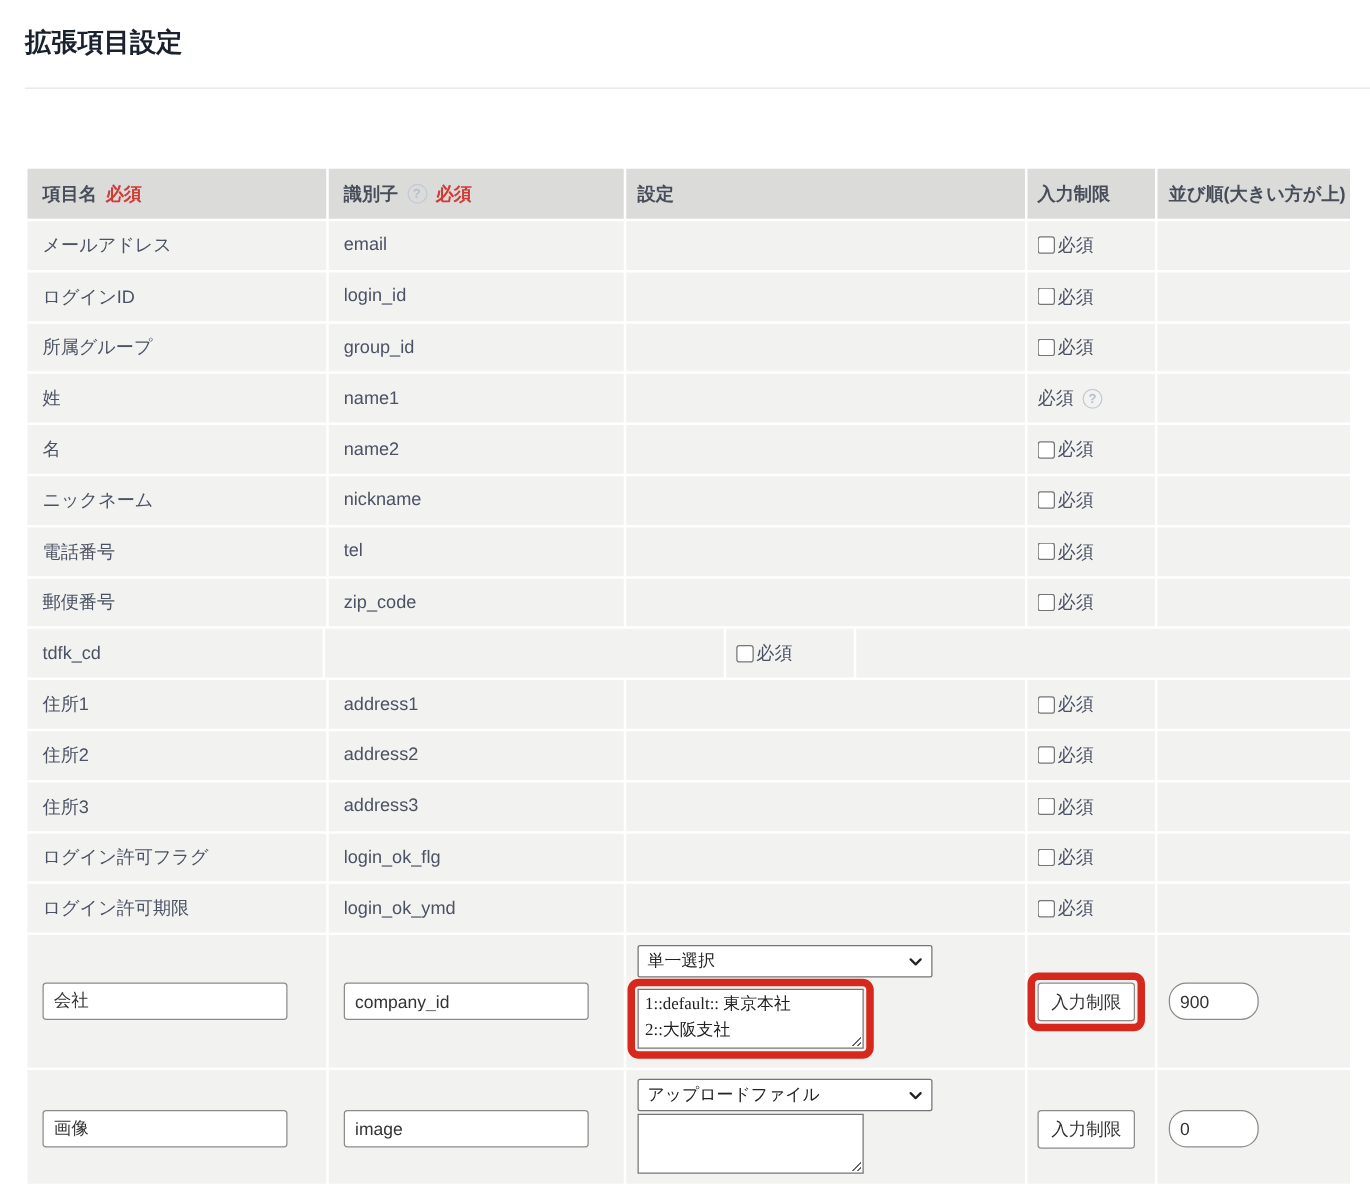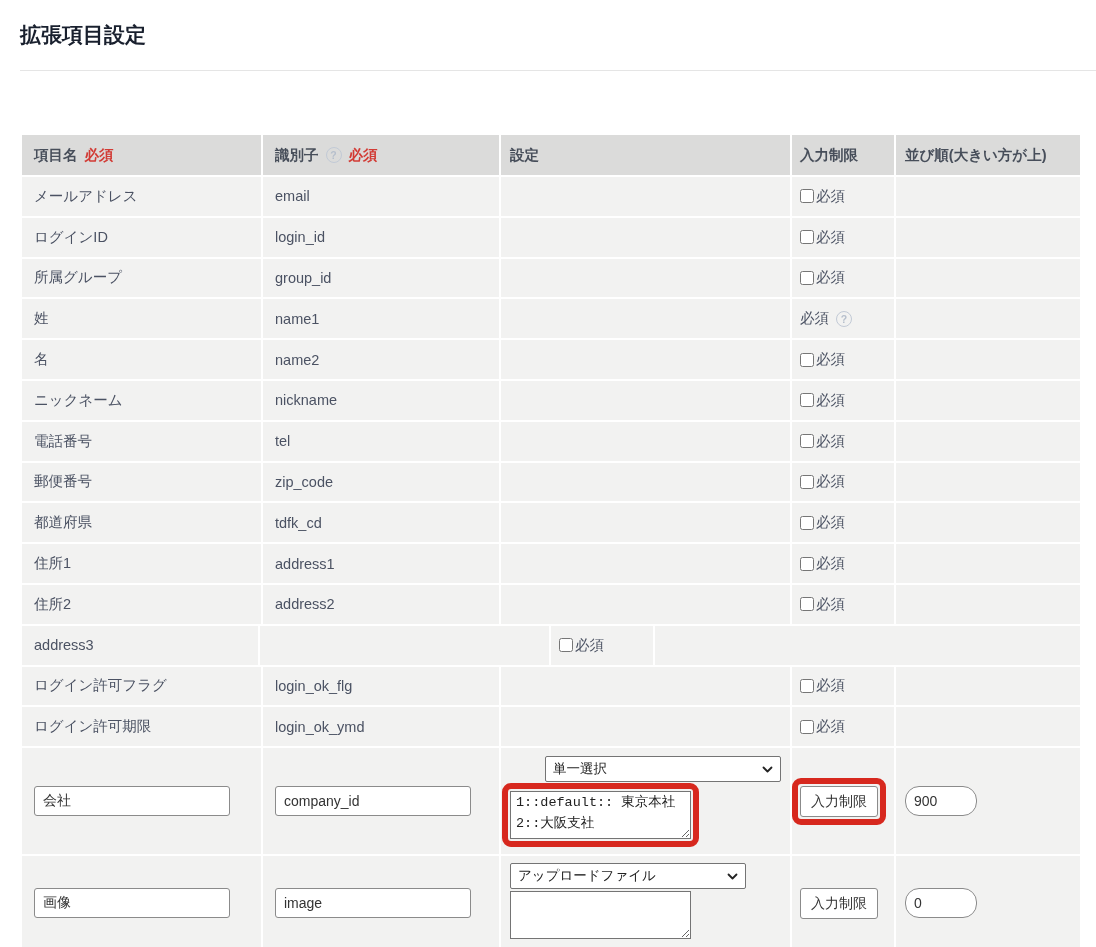--- a/index.html
+++ b/index.html
@@ -15,21 +15,21 @@
     font-size:21px; line-height:28px; font-weight:bold;
     color:#19202e;
   }
   .divider { height:1px; background:#e5e5e5; margin:21px 0 0 20px; }
 
   .table { margin:37px 16px 0 22px; display:flex; flex-direction:column; gap:2px; background:#fff; }
   .row { display:flex; gap:2px; }
   .cell { background:#f2f2f1; display:flex; align-items:center; font-size:14.5px; }
   .c1 { width:239px; padding-left:12px; }
   .c2 { width:236px; padding-left:12px; }
-  .c3 { width:289px; padding-left:9px; }
+  .c3 { width:319px; padding-left:9px; }
   .c4 { width:102px; padding-left:8px; }
   .c5 { flex:1; padding-left:9px; }
 
   .row.header { height:40px;margin-top:27px; }
   .row.header .cell { background:#dbdbda; color:#474e5a; font-weight:600; font-size:14.5px; }
   .req-badge { color:#d23b35; font-weight:600; margin-left:7px; }
 
   .row.fixed { height:38.8px; }
 
   .help-icon {
@@ -62,36 +62,36 @@
   .fake-select {
     position:relative; width:236px; height:26px; border:1px solid #747474; border-radius:2px;
     background:#fff; font-size:13.5px; color:#222;
     display:flex; align-items:center; padding:0 24px 0 7px; flex:0 0 auto;
   }
   .fake-select .chev { position:absolute; right:7px; top:7px; }
 
   .options-textarea {
     width:181px; height:48px; border:1px solid #747474; background:#fff;
     font-size:13.5px; color:#222; line-height:1.55; padding:1px 5px;
-    font-family:Liberation Mono, monospace; resize:both; outline:none; display:block;
+    font-family:Liberation Serif, serif; resize:both; outline:none; display:block;
   }
   .marker {
     border:6px solid #d7281e; border-radius:9px; padding:2px;
     display:inline-block; line-height:0;
   }
   .marker-ta { margin:1px 0 0 -8px; }
   .marker-btn { margin-left:-8px; line-height:0; }
 
   .restrict-btn {
     height:31px; padding:0 10px; border:1px solid #8b8b8b; border-radius:3px;
     background:#ffffff; font-size:14px; color:#333; font-family:inherit;
     line-height:29px; cursor:pointer;
   }
 
-  .sel-top { margin-top:8px;margin-left:35px; }
+  .sel-top { margin-top:8px; }
   .partial .fake-select { margin-top:10px; align-self:flex-start; }
 </style>
 </head>
 <body>
 
 <h1 class="page-title">拡張項目設定</h1>
 <div class="divider"></div>
 
 <div class="table">
 
@@ -255,23 +255,20 @@
       <span class="req-wrap req-checkbox-wrap">
         <input type="checkbox" style="">
         <span class="req-label">必須</span>
       </span>
 
     </div>
     <div class="cell c5"></div>
   </div>
 
   <div class="row fixed">
-    <div class="cell c1">
-          <span class="f-name">都道府県</span>
-        </div>
     <div class="cell c2">
           <span class="f-id">tdfk_cd</span>
         </div>
     <div class="cell c3"></div>
     <div class="cell c4">
       <span class="req-wrap req-checkbox-wrap">
         <input type="checkbox" style="">
         <span class="req-label">必須</span>
       </span>
 
@@ -309,20 +306,23 @@
       <span class="req-wrap req-checkbox-wrap">
         <input type="checkbox" style="">
         <span class="req-label">必須</span>
       </span>
 
     </div>
     <div class="cell c5"></div>
   </div>
 
   <div class="row fixed">
+    <div class="cell c1">
+          <span class="f-name">住所3</span>
+        </div>
     <div class="cell c2">
           <span class="f-id">address3</span>
         </div>
     <div class="cell c3"></div>
     <div class="cell c4">
       <span class="req-wrap req-checkbox-wrap">
         <input type="checkbox" style="">
         <span class="req-label">必須</span>
       </span>
 

